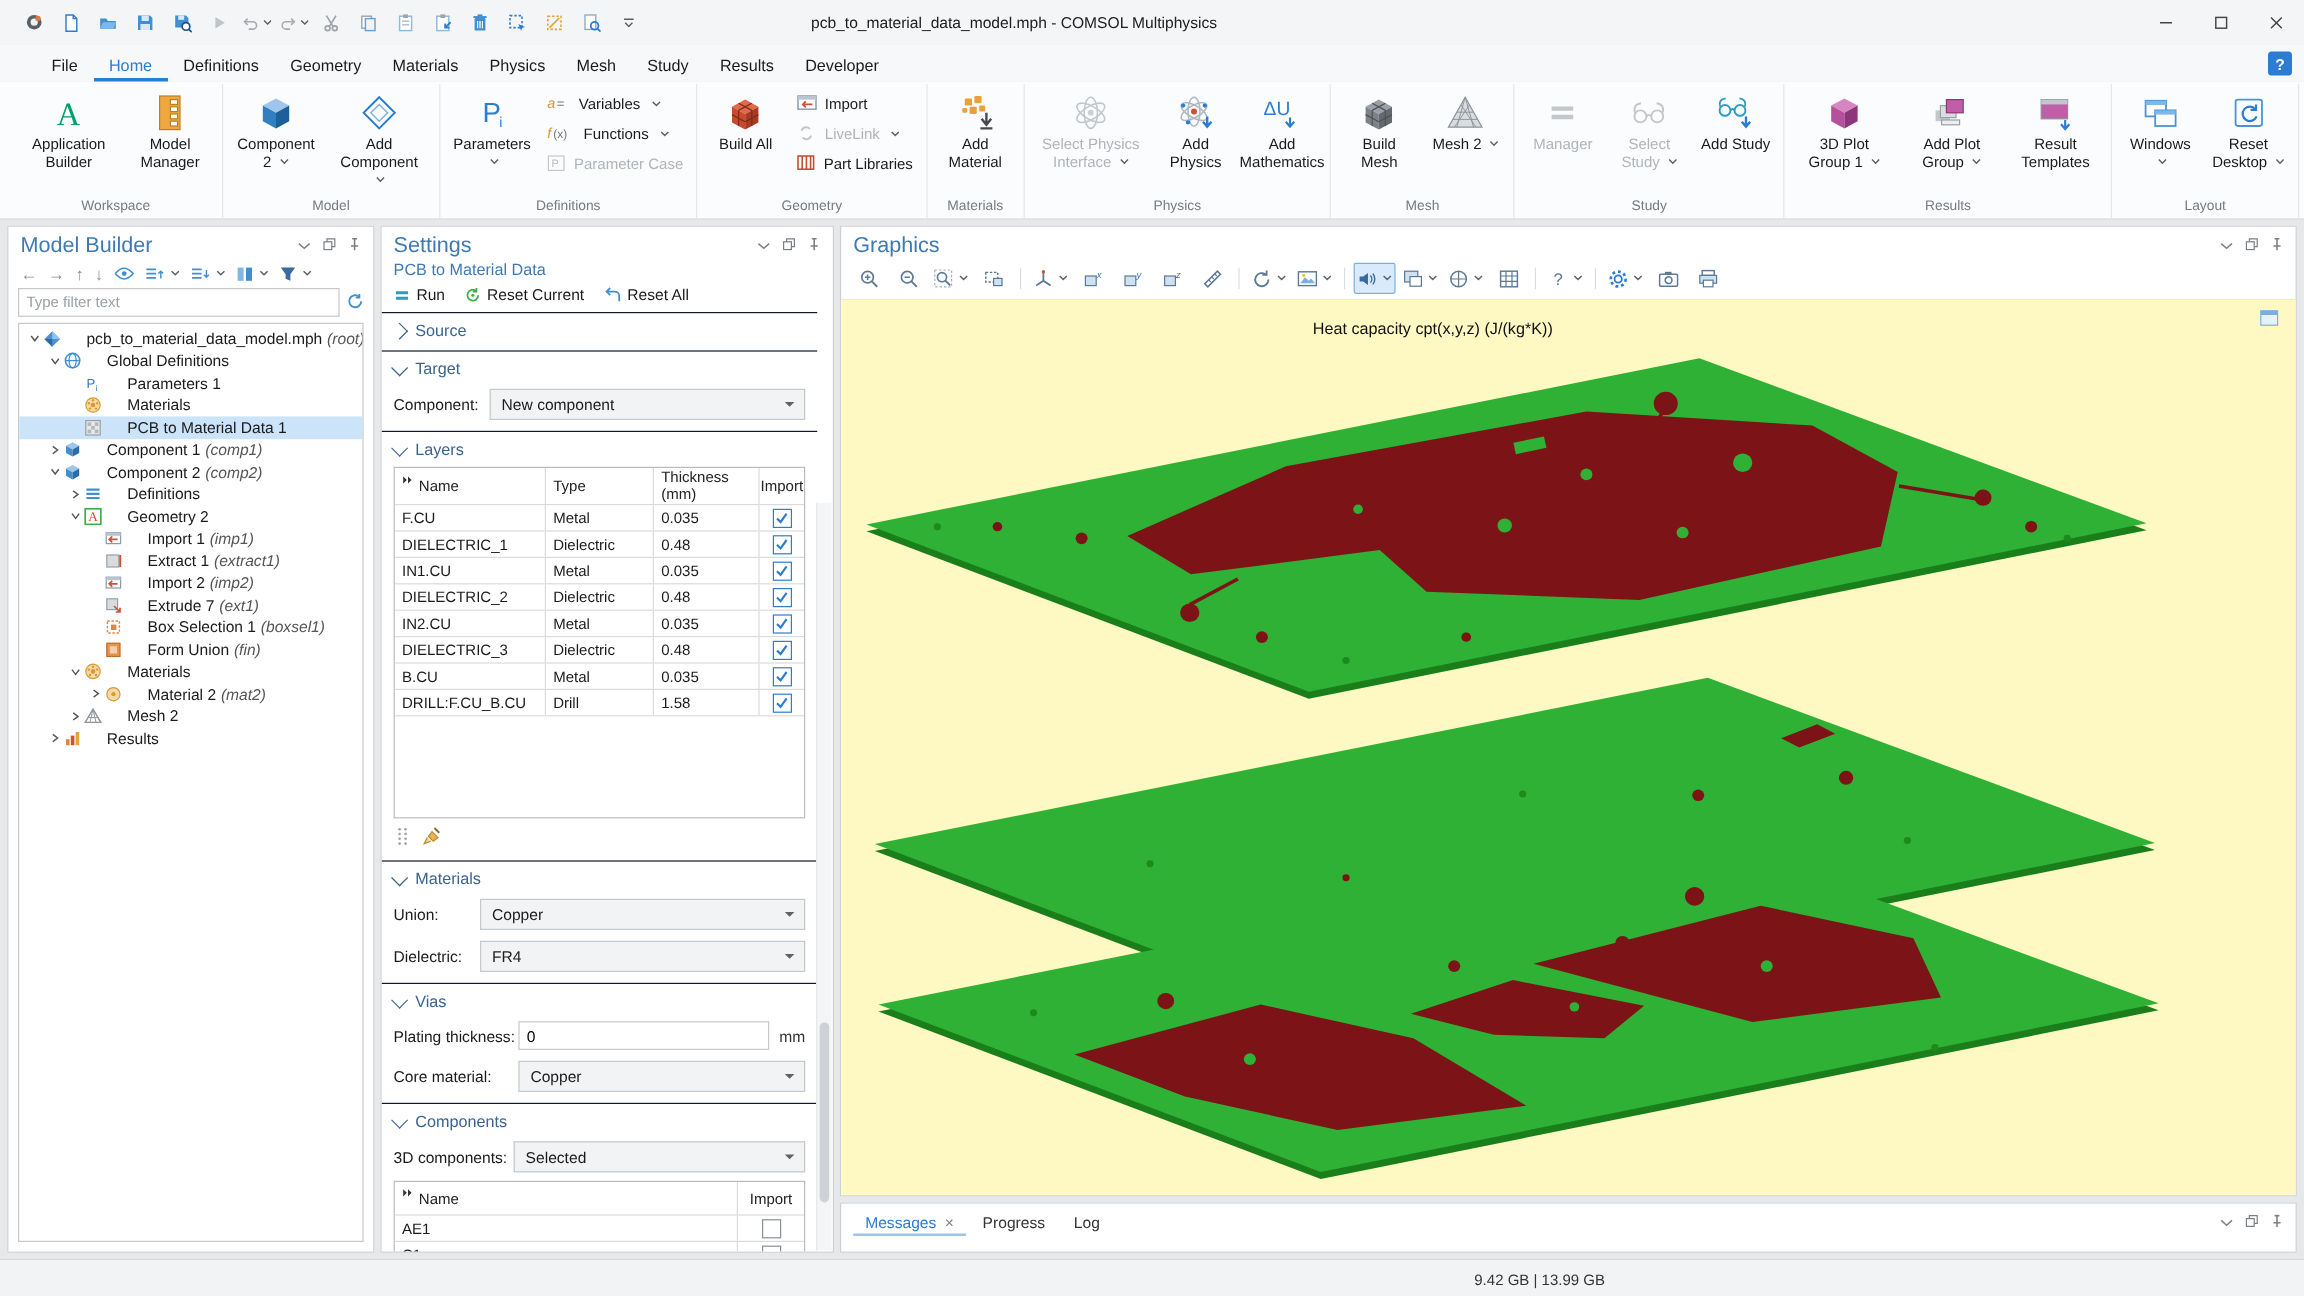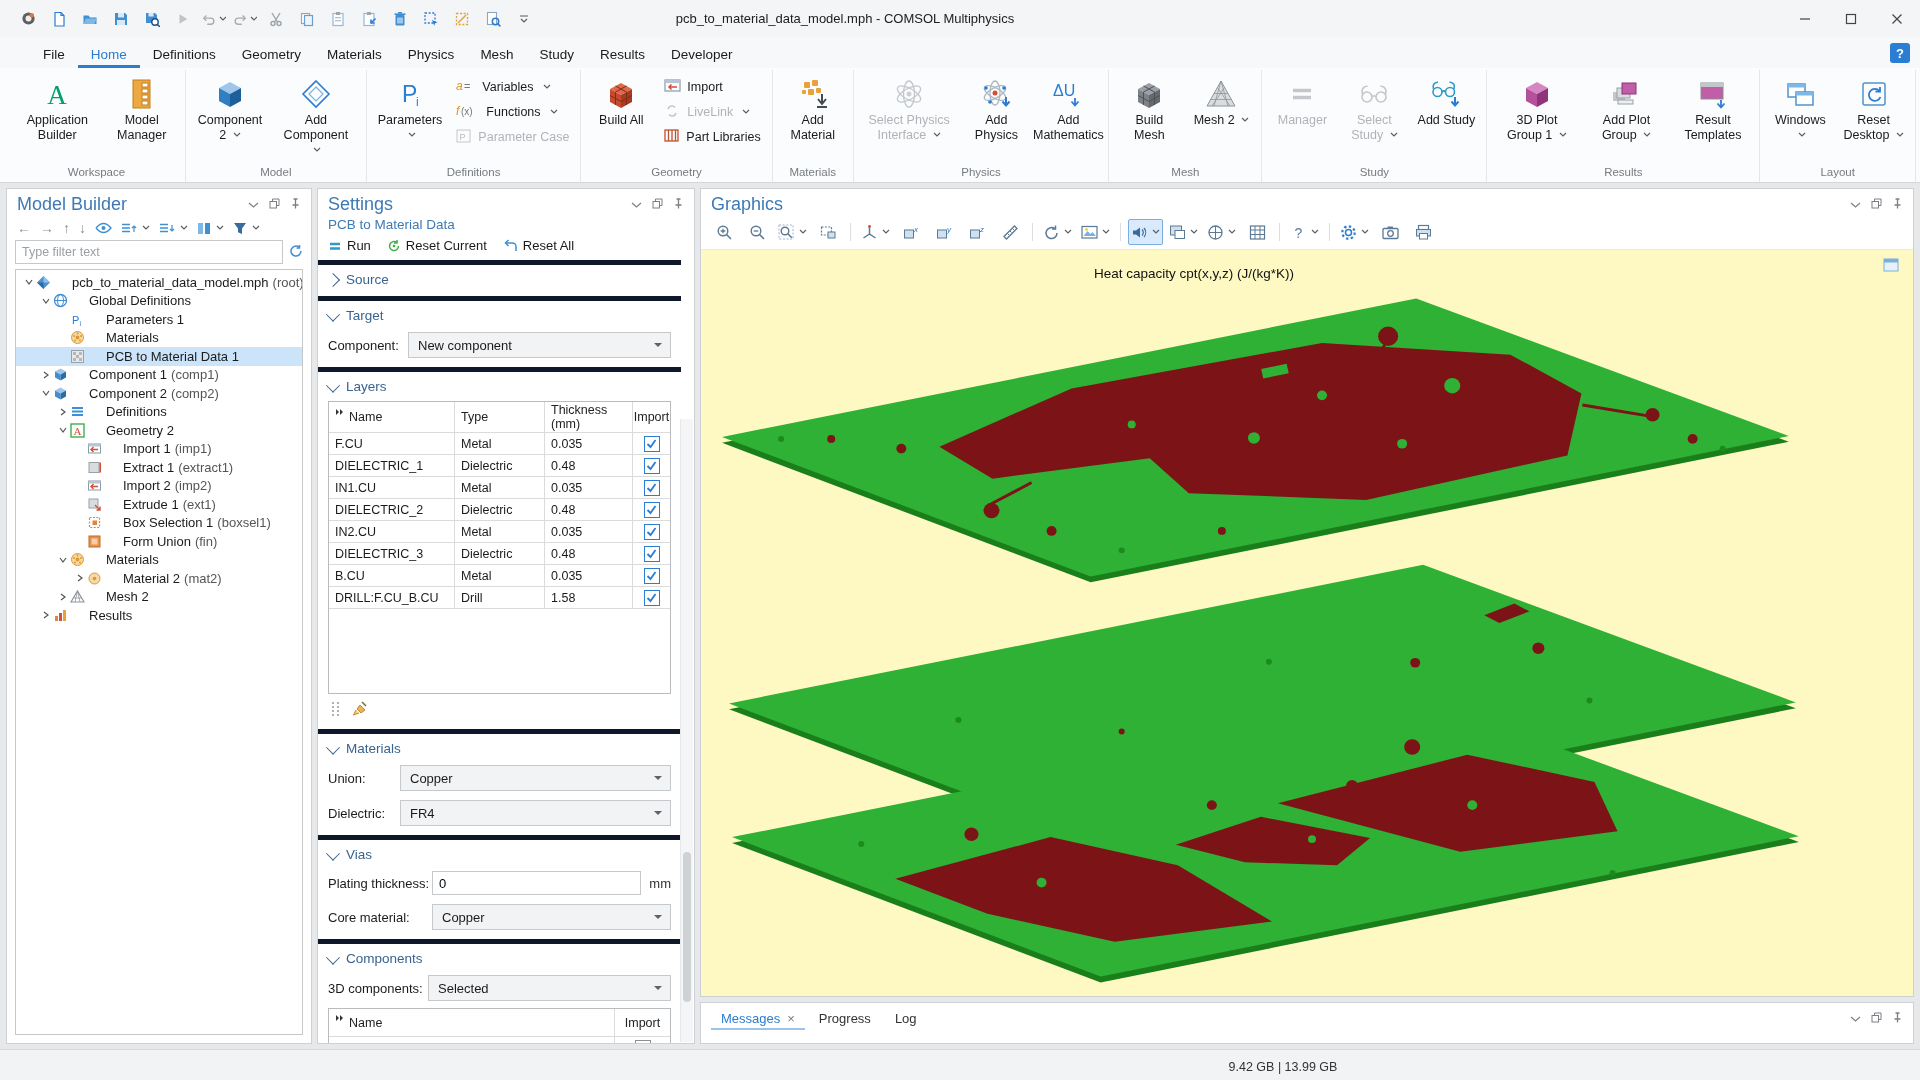--- a/index.html
+++ b/index.html
@@ -47,27 +47,27 @@
   .filterrow{display:flex;align-items:center;gap:6px;padding:0 8px 5px}
   .filterbox{flex:1;height:22px;border:1px solid #c6c9cc;padding:0 6px;font-size:12.5px;
              font-family:"Liberation Sans",sans-serif;color:#333;background:#fff}
   .filterbox::placeholder{color:#9aa0a6}
   .treebox{flex:1;border:1px solid #c6c9cc;margin:0 8px 8px;overflow:hidden;padding-top:3px}
   .trow{display:flex;align-items:center;height:18.5px;white-space:nowrap}
   .trow.sel{background:#cbe4f9}
   .texp{width:13px;flex:none;display:flex;justify-content:center}
   .tico{width:17px;flex:none;display:flex;justify-content:center;align-items:center}
   .tlab{margin-left:20px;font-size:13px}
-  .tsuf{margin-left:4px;color:#555;font-size:13px}
+  .tsuf{margin-left:4px;font-style:italic;color:#555;font-size:13px}
   
   .ssub{color:#3d7ab5;font-size:13.5px;padding:0 10px 2px}
   .sactions{display:flex;gap:16px;align-items:center;padding:4px 10px 7px;font-size:13px}
   .sact{display:flex;align-items:center;gap:5px}
   .scontent{flex:1;overflow:hidden;padding-right:13px}
-  .ssec{border-top:5px solid #0f172a;padding:7px 10px 9px}
+  .ssec{border-top:1px solid #0f172a;padding:7px 10px 9px}
   .shead{display:flex;align-items:center;gap:8px;color:#39648f;font-size:13.5px}
   .chev{width:9px;height:9px;border-right:1.6px solid #39648f;border-bottom:1.6px solid #39648f;flex:none}
   .chev.open{transform:rotate(45deg) translate(-1px,-1px)}
   .chev.closed{transform:rotate(-45deg)}
   .frow{display:flex;align-items:center;margin-top:9px}
   .flab{flex:none;font-size:13px}
   .dd{height:24px;background:#f1f3f4;border:1px solid #c6c9cc;display:flex;align-items:center;
       padding:0 22px 0 9px;flex:1;position:relative;font-size:13px}
   .dd:after{content:"";position:absolute;right:8px;top:10px;border:4px solid transparent;border-top-color:#5f6368}
   .tin{height:22px;border:1px solid #c6c9cc;background:#fff;padding:0 6px;font-size:13px;
@@ -854,21 +854,21 @@
           <span class="tsuf">(imp2)</span>
         </div>
         <div class="trow" style="padding-left: 57px;">
           <span class="texp"></span>
           <span class="tico">
             <svg width="15" height="15">
               <rect x="2" y="2" width="9" height="9" fill="#d9dcdf" stroke="#9aa0a6"></rect>
               <path d="M8 8l5 5M13 9.5V13H9.5" stroke="#d05038" stroke-width="1.4" fill="none"></path>
             </svg>
           </span>
-          <span class="tlab">Extrude 1</span>
+          <span class="tlab">Extrude 7</span>
           <span class="tsuf">(ext1)</span>
         </div>
         <div class="trow" style="padding-left: 57px;">
           <span class="texp"></span>
           <span class="tico">
             <svg width="15" height="15">
               <rect x="2.5" y="2.5" width="10" height="10" fill="none" stroke="#e0853c" stroke-width="1.2" stroke-dasharray="2 1.4"></rect>
               <rect x="5.5" y="5.5" width="4.5" height="4.5" fill="#e0853c"></rect>
             </svg>
           </span>

